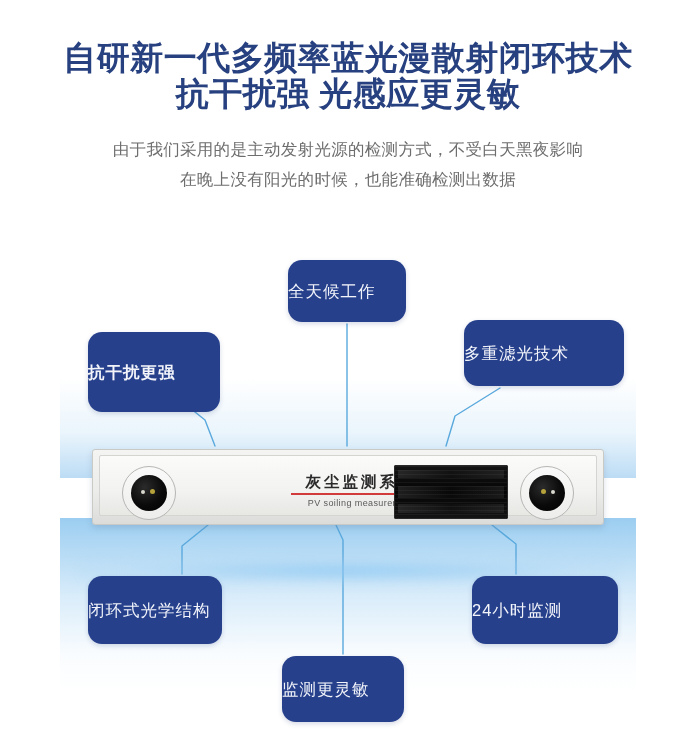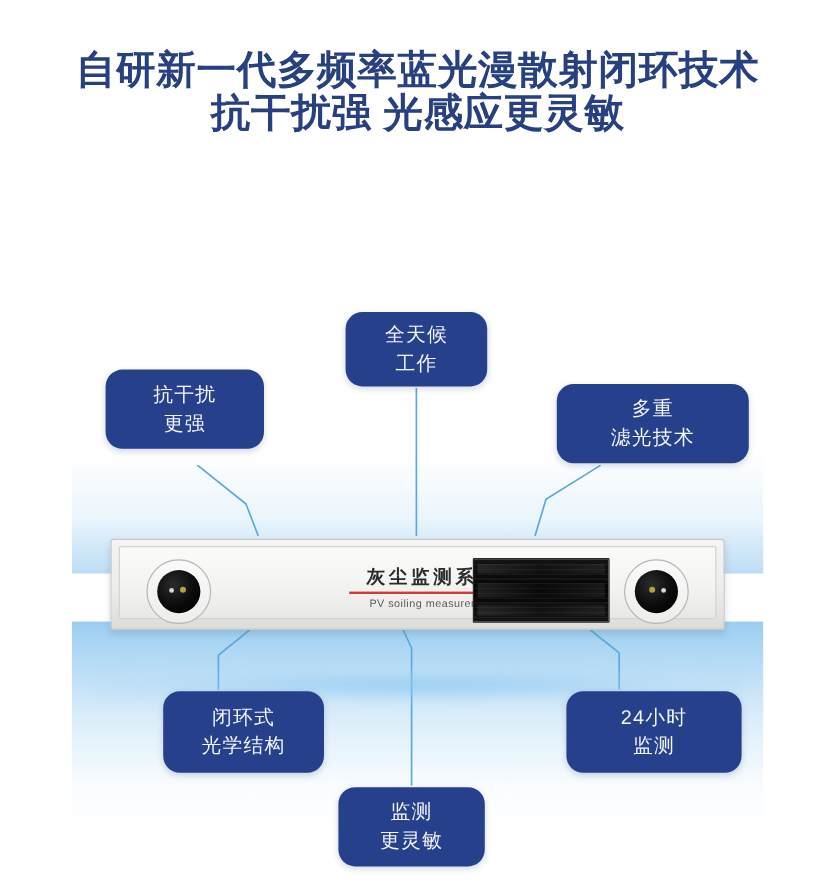--- a/index.html
+++ b/index.html
@@ -96,34 +96,33 @@
   }
 
   
   .badge {
     position: absolute;
     background: #26408c;
     border-radius: 14px;
     color: #f2f4fa;
     text-align: center;
     display: flex;
-    flex-direction: column;
-    justify-content: center;
+    flex-direction: row;
     align-items: center;
     font-size: 16.5px;
     line-height: 24px;
     letter-spacing: 1px;
     box-shadow: 0 2px 5px rgba(30,50,110,0.18);
   }
   .badge span { display: block; white-space: nowrap; }
 
   .badge-top-center { left: 288px; top: 32px;  width: 118px; height: 62px; }
-  .badge-left-top   { left: 88px;  top: 80px;  width: 132px; height: 66px; }
+  .badge-left-top   { left: 88px;  top: 104px;  width: 132px; height: 80px; font-weight: bold; }
   .badge-right-top  { left: 464px; top: 92px;  width: 160px; height: 66px; }
-  .badge-left-bot   { left: 88px;  top: 348px; width: 134px; height: 68px; margin-left: 48px; }
+  .badge-left-bot   { left: 88px;  top: 348px; width: 134px; height: 68px; }
   .badge-bot-center { left: 282px; top: 428px; width: 122px; height: 66px; }
   .badge-right-bot  { left: 472px; top: 348px; width: 146px; height: 68px; }
 
   
   .device {
     position: absolute;
     left: 92px;
     top: 221px;
     width: 512px;
     height: 76px;
@@ -230,20 +229,24 @@
 </head>
 <body>
 
 <div class="page">
 
   <div class="header">
     <div class="title-block">
       <div class="title-line">自研新一代多频率蓝光漫散射闭环技术</div>
       <div class="title-line">抗干扰强 光感应更灵敏</div>
     </div>
+    <div class="subtitle-block">
+      <div class="subtitle-line">由于我们采用的是主动发射光源的检测方式，不受白天黑夜影响</div>
+      <div class="subtitle-line">在晚上没有阳光的时候，也能准确检测出数据</div>
+    </div>
   </div>
 
   <div class="stage">
 
     <div class="glow-upper"></div>
     <div class="glow-lower"></div>
 
     <svg class="connectors" viewBox="0 0 696 515" width="696" height="515">
       <g fill="none" stroke="#5aa9dd" stroke-width="1.4" stroke-linecap="round" stroke-linejoin="round">
 

